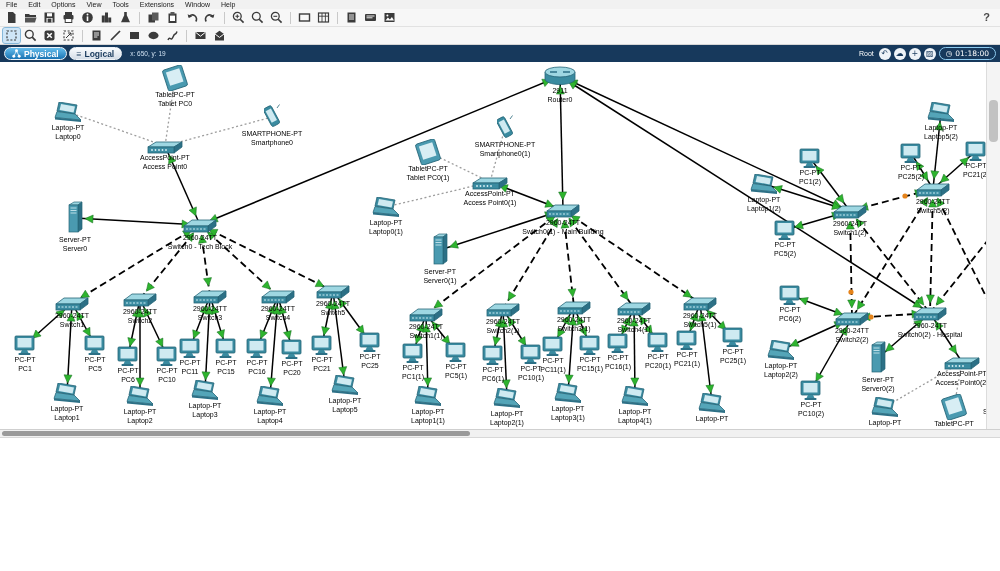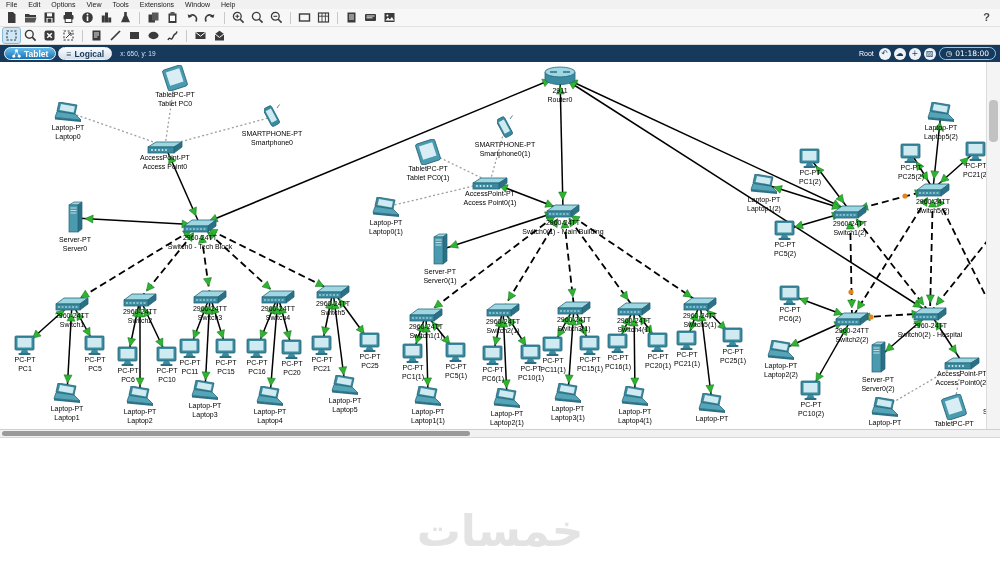--- a/index.html
+++ b/index.html
@@ -52,21 +52,20 @@
   .hthumb  { position:absolute; left:2px; top:1px; width:468px; height:5px; background:#9a9a9a; border-radius:3px; }
 
   .watermark { position:absolute; top:505px; left:0; width:100%; text-align:center;
                font-size:44px; font-weight:bold; color:#e3e3e3; font-family:"DejaVu Sans",sans-serif; z-index:0; }
 </style>
 </head>
 <body>
 
 <div id="screen">
 
-  <div class="watermark">خمسات</div>
 
   <div class="menubar" id="menubar">
       <span>File</span>
       <span>Edit</span>
       <span>Options</span>
       <span>View</span>
       <span>Tools</span>
       <span>Extensions</span>
       <span>Window</span>
       <span>Help</span>
@@ -267,21 +266,21 @@
     </div>
 
   <div class="modebar">
     <span class="pill logical">
       <svg width="9" height="9" viewBox="0 0 10 10">
           <circle cx="2" cy="8" r="1.6" fill="#fff"></circle>
           <circle cx="8" cy="8" r="1.6" fill="#fff"></circle>
           <circle cx="5" cy="2" r="1.6" fill="#fff"></circle>
           <path d="M5 2L2 8M5 2l3 6" stroke="#fff" stroke-width="0.8"></path>
         </svg>
-      <span>Tablet</span>
+      <span>Physical</span>
     </span>
     <span class="pill physical">
       <span>≡</span>
       <span>Logical</span>
     </span>
     <span class="coords">x: 650, y: 19</span>
     <span class="mright">
       <span class="root">Root</span>
       <span id="modebtns" style="display:flex;gap:3px;">
           <span class="cbtn">↶</span>

